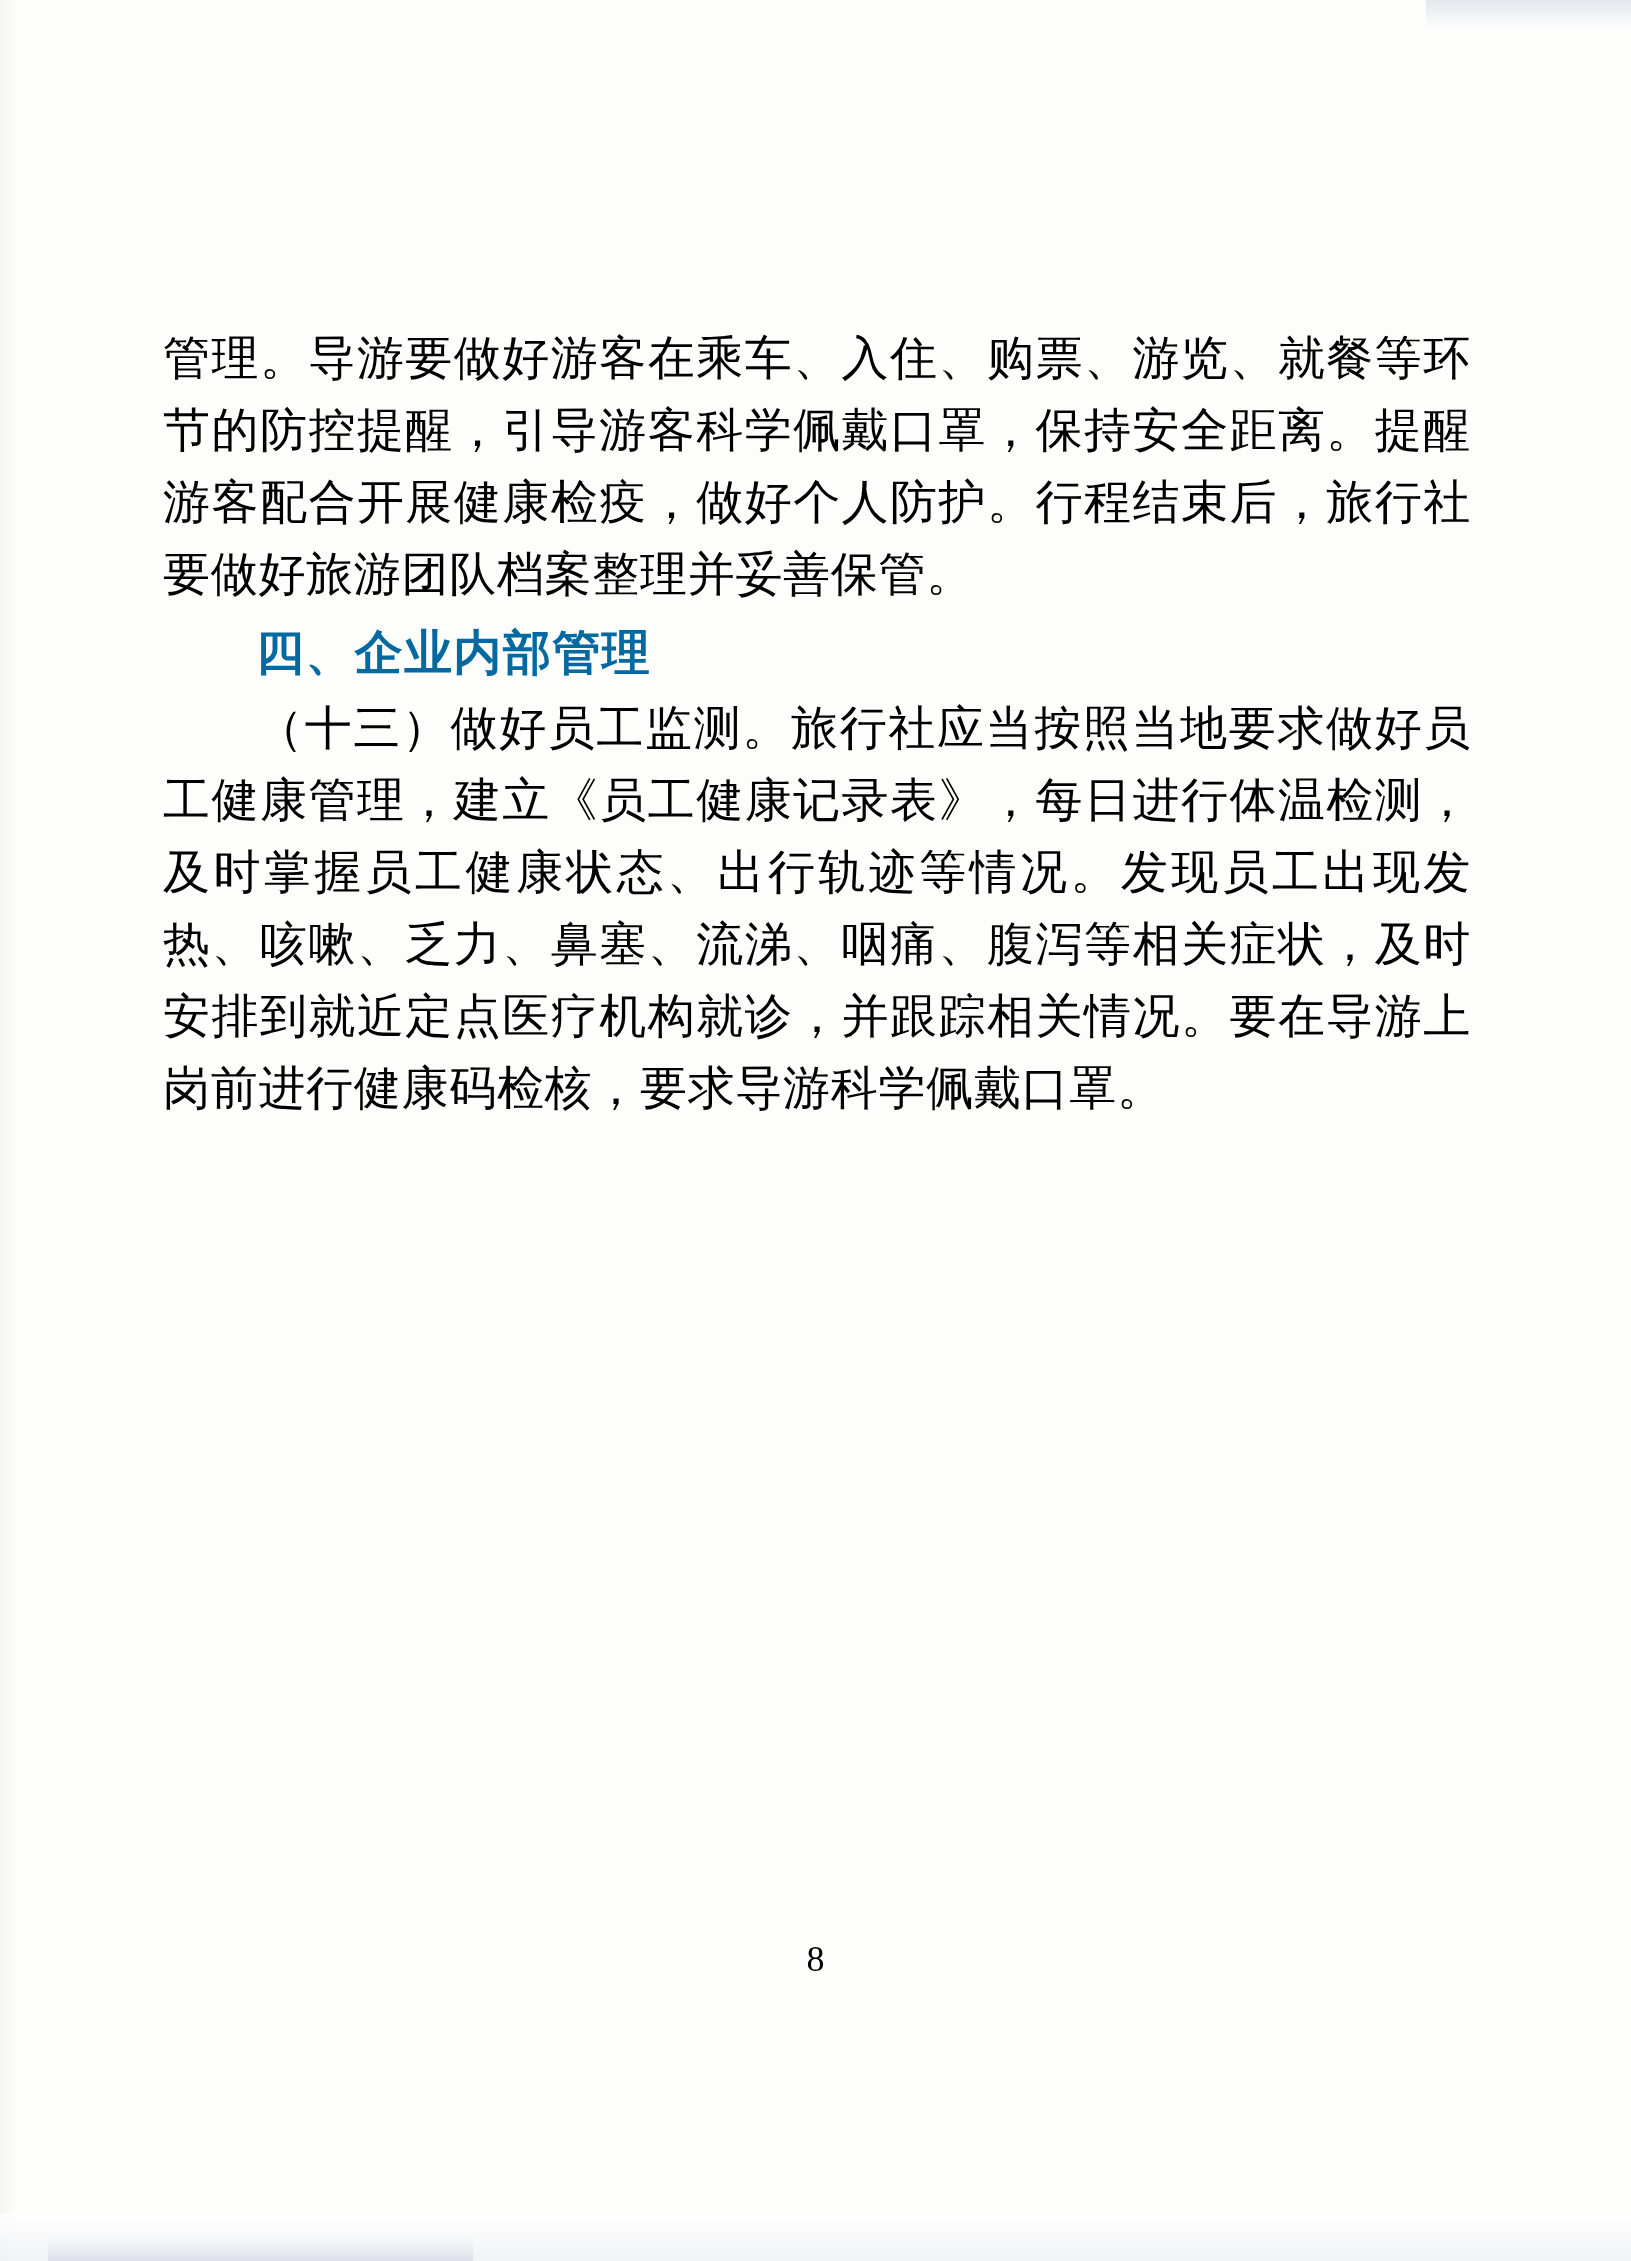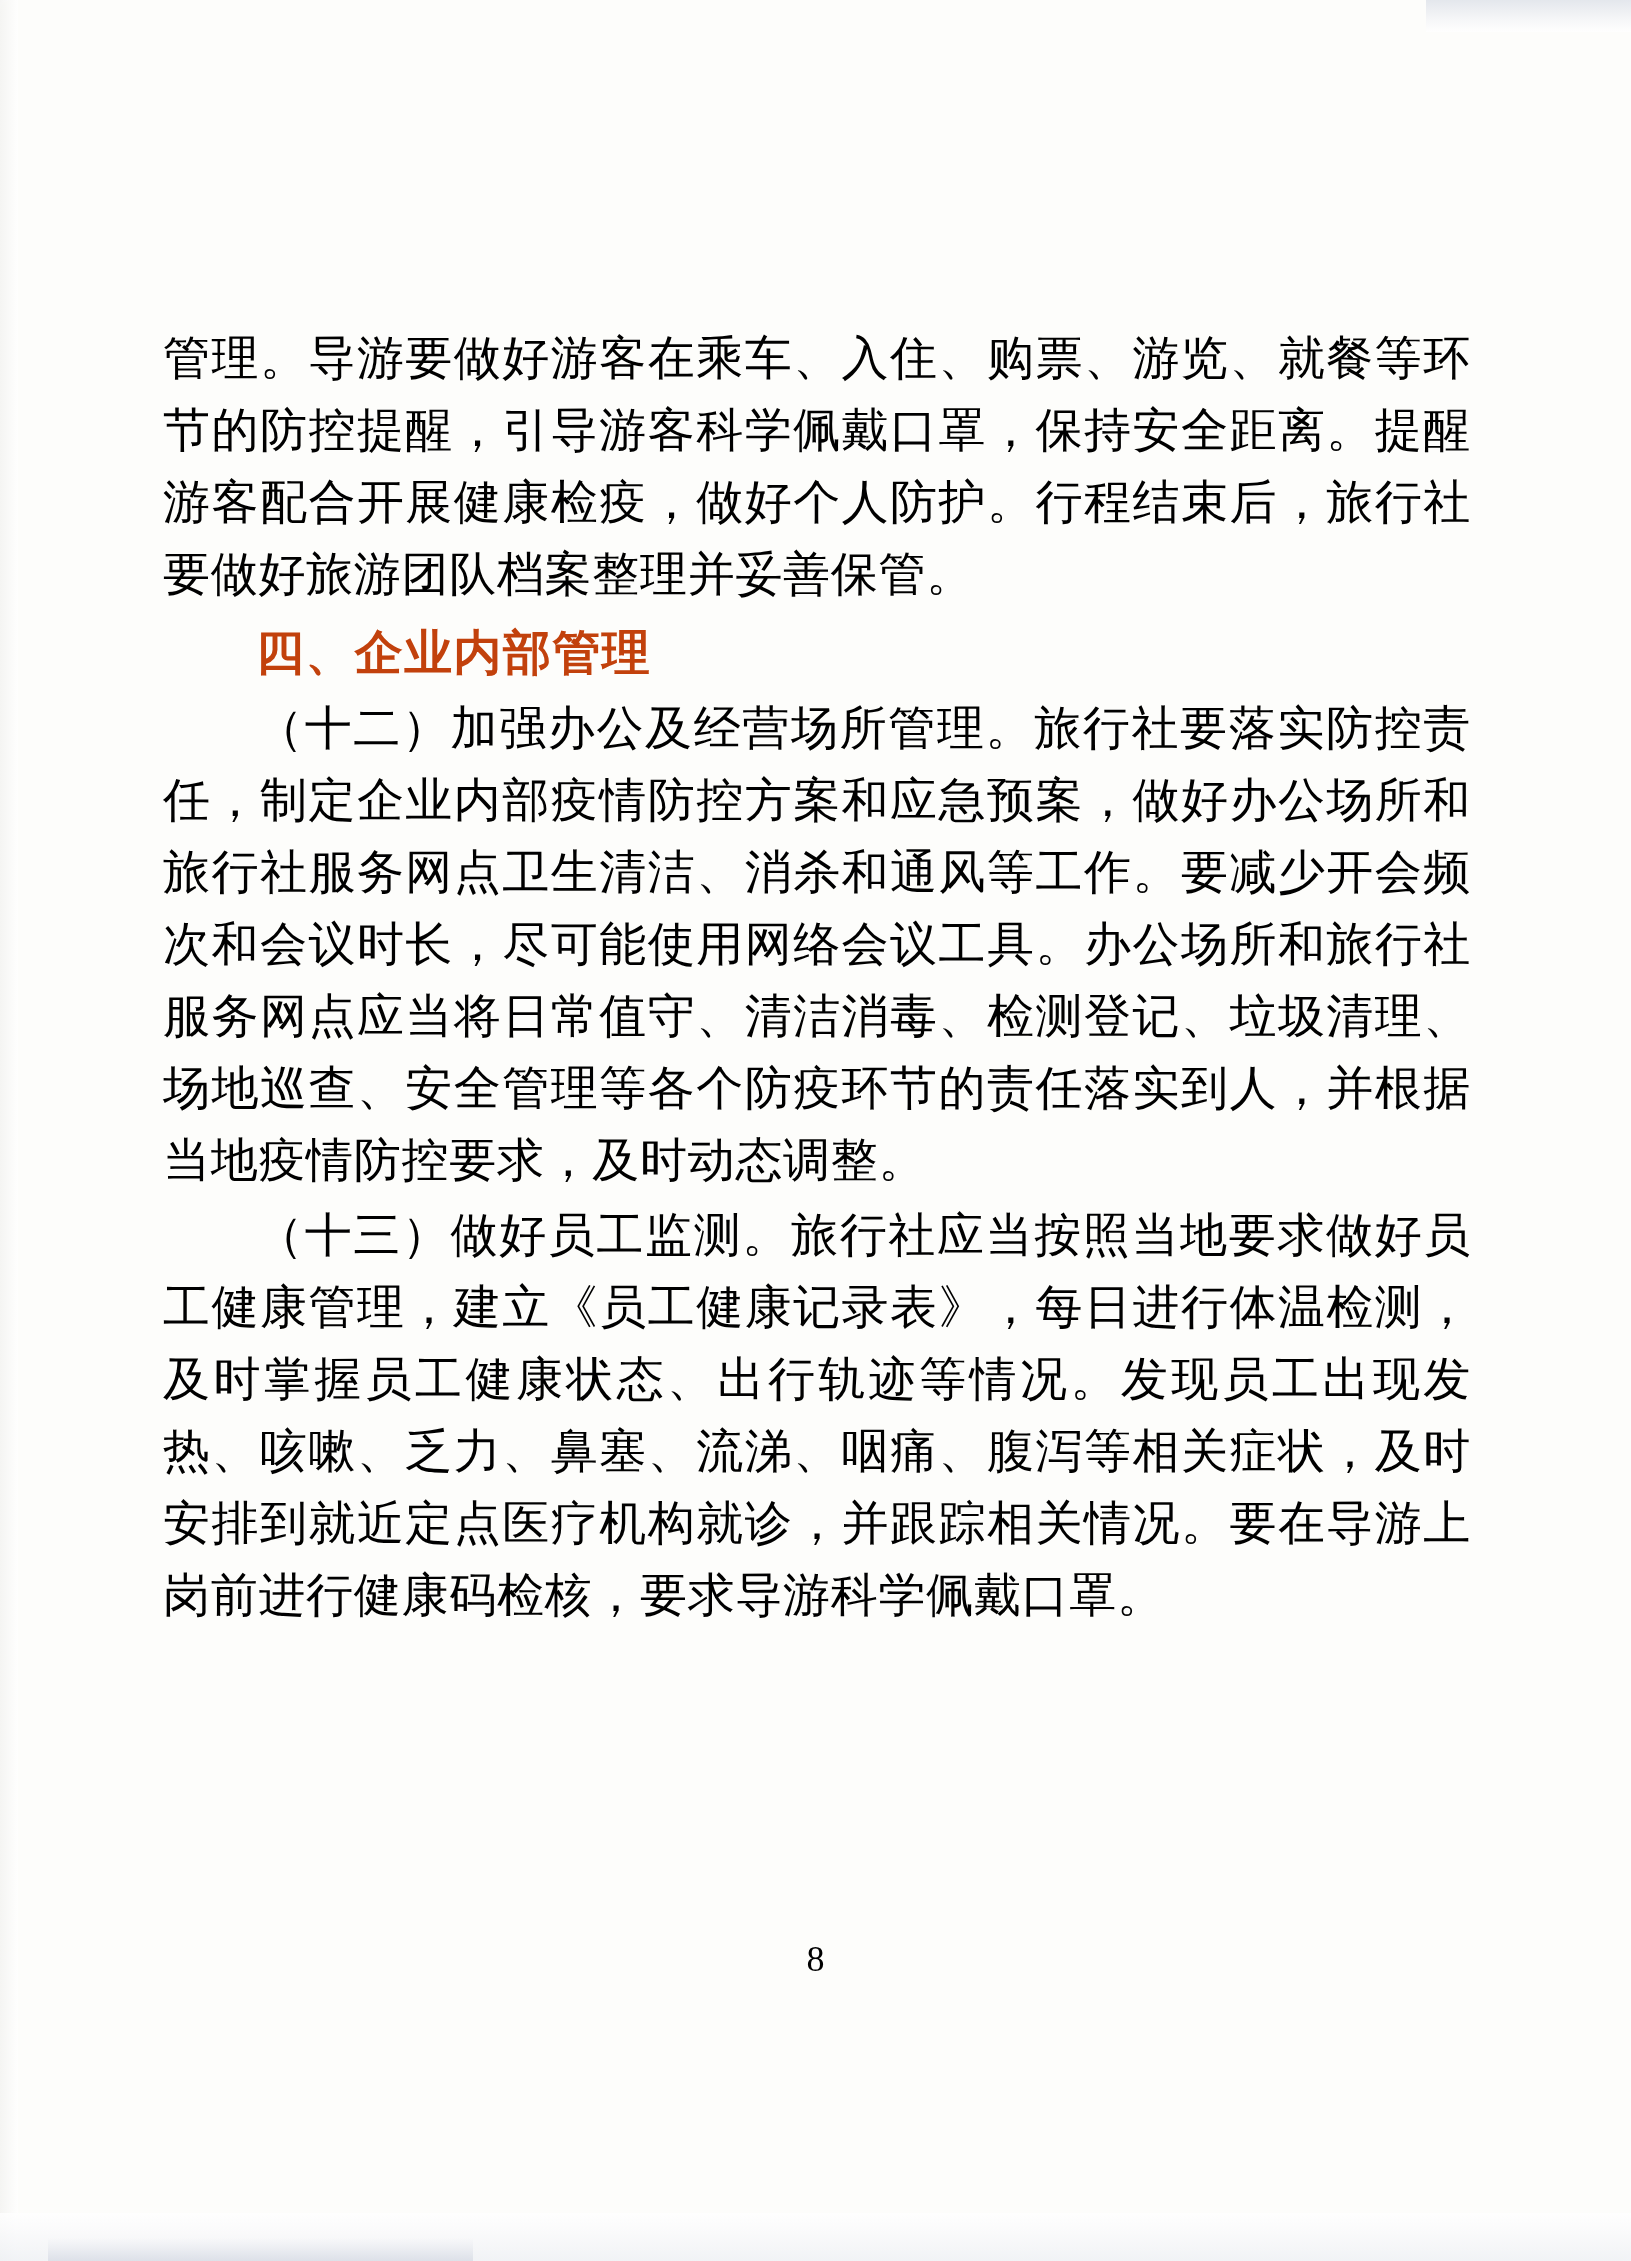--- a/index.html
+++ b/index.html
@@ -78,21 +78,21 @@
     margin: 0 0 2.7px 0;
     font-family: "Liberation Serif", "DejaVu Serif", serif;
   }
   .para.indent {
     text-indent: 93px;
   }
 
   .heading {
     font-size: 48px;
     line-height: 77px;
-    color: #c2410c;
+    color: #0369a1;
     font-weight: bold;
     text-indent: 93px;
     margin: 4.1px 0 1.4px 0;
     letter-spacing: 1.4px;
     font-family: "DejaVu Sans", "Liberation Sans", sans-serif;
   }
 
   .page-number {
     position: absolute;
     left: 0;
@@ -110,19 +110,18 @@
 <div class="page">
 
   <div class="edge-left"></div>
   <div class="edge-top-right"></div>
   <div class="edge-bottom"></div>
   <div class="edge-bottom-left"></div>
 
   <div class="content">
     <p class="para">管理。导游要做好游客在乘车、入住、购票、游览、就餐等环节的防控提醒，引导游客科学佩戴口罩，保持安全距离。提醒游客配合开展健康检疫，做好个人防护。行程结束后，旅行社要做好旅游团队档案整理并妥善保管。</p>
     <h2 class="heading">四、企业内部管理</h2>
-    <p class="para indent">（十二）加强办公及经营场所管理。旅行社要落实防控责任，制定企业内部疫情防控方案和应急预案，做好办公场所和旅行社服务网点卫生清洁、消杀和通风等工作。要减少开会频次和会议时长，尽可能使用网络会议工具。办公场所和旅行社服务网点应当将日常值守、清洁消毒、检测登记、垃圾清理、场地巡查、安全管理等各个防疫环节的责任落实到人，并根据当地疫情防控要求，及时动态调整。</p>
     <p class="para indent">（十三）做好员工监测。旅行社应当按照当地要求做好员工健康管理，建立《员工健康记录表》，每日进行体温检测，及时掌握员工健康状态、出行轨迹等情况。发现员工出现发热、咳嗽、乏力、鼻塞、流涕、咽痛、腹泻等相关症状，及时安排到就近定点医疗机构就诊，并跟踪相关情况。要在导游上岗前进行健康码检核，要求导游科学佩戴口罩。</p>
   </div>
 
   <div class="page-number">8</div>
 </div>
 
 
 </body></html>

